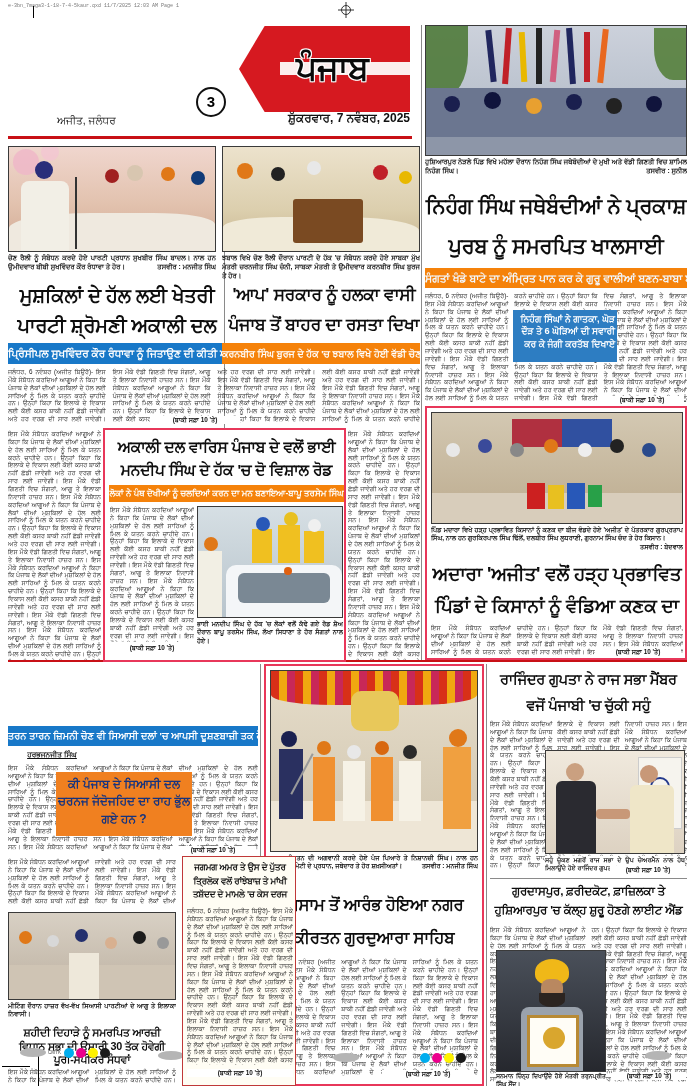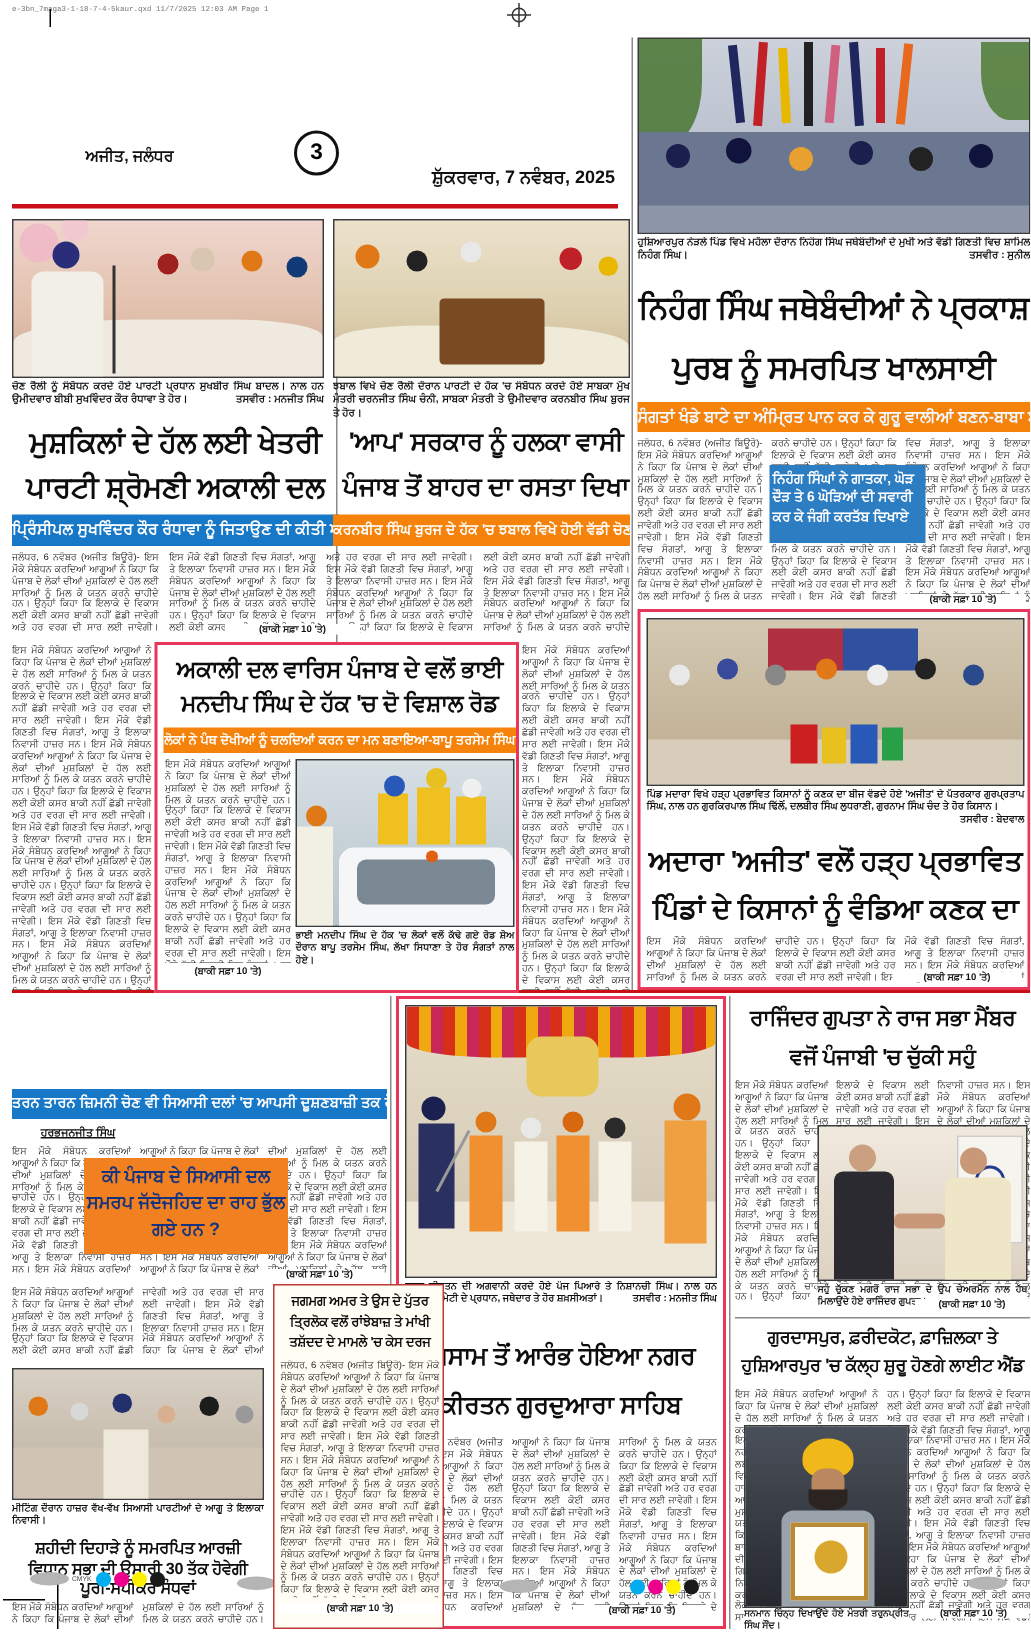--- a/index.html
+++ b/index.html
@@ -9,21 +9,21 @@
   .abs{position:absolute}
   .slug{left:8px;top:3px;width:430px;height:9px;font-family:"Liberation Mono","DejaVu Sans Mono",monospace;font-size:5px;color:#777;white-space:nowrap;overflow:hidden}
   
   .m-yellow{left:57px;top:30px;width:196px;height:78px;background:var(--masthead_yellow);border-radius:10px;border:1px solid #d9a900;overflow:hidden}
   .m-yellow .stripe{position:absolute;left:0;top:31px;width:100%;height:15px;background:#fff}
   .ajit-txt{position:relative;display:block;text-align:center;font-size:44px;font-weight:bold;color:var(--masthead_red);line-height:76px;text-shadow:2px 2px 0 #701010,-1px -1px 0 #701010,1px -1px 0 #701010,-1px 1px 0 #701010}
   .m-red{left:239px;top:26px;width:171px;height:86px;background:var(--masthead_red);-webkit-clip-path:polygon(0 50%,15% 0,100% 0,100% 100%,15% 100%);clip-path:polygon(0 50%,15% 0,100% 0,100% 100%,15% 100%);overflow:hidden}
   .m-red .stripe{position:absolute;left:24%;top:36px;width:76%;height:13px;background:#fff;opacity:.92}
   .punjab-txt{position:relative;display:block;text-align:center;padding-left:16px;font-size:33px;font-weight:bold;color:#0a0a0a;line-height:84px;text-shadow:1px 1px 0 #fff,-1px -1px 0 #fff,1px -1px 0 #fff,-1px 1px 0 #fff}
   .page-badge{left:196px;top:87px;width:30px;height:30px;border:2px solid #111;border-radius:50%;background:#fff;text-align:center;line-height:26px;font-size:15px;font-weight:bold;z-index:6}
-  .edition{left:57px;top:98px;width:130px;font-size:10.5px;font-weight:bold;color:#111}
+  .edition{left:57px;top:114px;width:130px;font-size:10.5px;font-weight:normal;color:#111}
   .date-line{left:238px;top:111px;width:172px;text-align:right;font-size:12px;font-weight:bold;color:#111}
   .red-rule{left:8px;top:136px;width:404px;height:3px;background:var(--accent_red)}
   .h-red2{left:8px;top:660px;width:679px;height:2px;background:var(--accent_red)}
   
   .headline{font-weight:bold;color:#0d0d0d;text-align:center;overflow:hidden;letter-spacing:-.2px}
   .strip{color:#fff;font-weight:bold;text-align:center;overflow:hidden;white-space:nowrap}
   .body{font-size:6.3px;line-height:1.25;text-align:justify;color:#1d1d1d;overflow:hidden}
   .cap{font-size:6.8px;font-weight:bold;line-height:1.3;color:#111;text-align:justify;overflow:hidden}
   .cap .credit{float:right;font-weight:bold;padding-left:4px}
   .cont{font-size:6.4px;font-weight:bold;text-align:center;color:#111;background:#fff;z-index:4}
@@ -50,21 +50,21 @@
   .boxM .bodyM{left:5px;top:76px;width:84px;height:136px}
   .photoM{left:92px;top:76px;width:146px;height:112px;background:linear-gradient(180deg,#d6dfe4,#b8c4cc)}
   .boxM .capM{left:92px;top:190px;width:146px;height:28px;font-size:6.4px}
   .boxM .contM{left:5px;top:214px;width:84px;position:absolute}
   
   .photo3{left:425px;top:25px;width:262px;height:131px;background:linear-gradient(180deg,#ccd1db,#b9c1cd 60%,#99a2b4)}
   .cap3{left:425px;top:158px;width:262px;height:27px}
   .hl3{left:425px;top:186px;width:262px;height:81px;font-size:21px;line-height:40px}
   .strip3{left:425px;top:268px;width:262px;height:20px;background:var(--subhead_orange);font-size:10.8px;line-height:20px;color:#f2f8ff}
   .body3{left:425px;top:292px;width:262px;height:112px;column-count:3;column-gap:6px}
-  .boxN{left:513px;top:310px;width:104px;height:52px;background:var(--inset_blue);color:#fff;font-weight:bold;font-size:9.2px;line-height:1.35;text-align:left;padding:3px 2px;z-index:4;overflow:hidden}
+  .boxN{left:513px;top:310px;width:104px;height:52px;background:var(--inset_blue);color:#fff;font-weight:bold;font-size:9.2px;line-height:1.35;text-align:right;padding:3px 2px;z-index:4;overflow:hidden}
   .cont3{left:600px;top:396px;width:84px}
   
   .boxS{left:425px;top:406px;width:262px;height:254px;border:2px solid var(--box_border);background:#fff;z-index:2}
   .photo4{left:4px;top:4px;width:252px;height:112px;background:linear-gradient(180deg,#d3c8b2,#bcab8e)}
   .boxS .cap4{left:4px;top:118px;width:252px;height:30px;font-size:6.5px}
   .boxS .hl4{left:4px;top:150px;width:252px;height:64px;font-size:18.5px;line-height:32px}
   .boxS .body4{left:4px;top:216px;width:252px;height:34px;column-count:3;column-gap:6px}
   .boxS .cont4{left:168px;top:240px;width:86px;position:absolute}
   
   .hl5{left:8px;top:666px;width:250px;height:58px;font-size:18px;line-height:29px}
@@ -130,20 +130,24 @@
   <svg class="abs cross" style="left:226px;top:1063px" viewBox="0 0 16 16">
       <circle cx="8" cy="8" r="4.5" fill="none" stroke="#333" stroke-width="1"></circle>
       <line x1="8" y1="0" x2="8" y2="16" stroke="#333" stroke-width="1"></line>
       <line x1="0" y1="8" x2="16" y2="8" stroke="#333" stroke-width="1"></line>
     </svg>
   <i class="abs art mark" style="left:33px;top:6px;width:1px;height:12px"></i>
   <i class="abs art mark" style="left:676px;top:30px;width:10px;height:1px"></i>
   <i class="abs art mark" style="left:38px;top:1052px;width:1px;height:34px"></i>
   <i class="abs art mark" style="left:2px;top:1066px;width:28px;height:1px"></i>
 
+  <div class="abs m-red">
+    <i class="stripe"></i>
+    <span class="punjab-txt">ਪੰਜਾਬ</span>
+  </div>
   <div class="abs page-badge">3</div>
   <div class="abs edition">ਅਜੀਤ, ਜਲੰਧਰ</div>
   <div class="abs date-line">ਸ਼ੁੱਕਰਵਾਰ, 7 ਨਵੰਬਰ, 2025</div>
   <i class="abs art red-rule"></i>
 
   <i class="abs art vd" style="left:224px;top:146px;height:282px"></i>
   <i class="abs art vd" style="left:421px;top:25px;height:636px"></i>
   <i class="abs art vd" style="left:260px;top:664px;height:422px"></i>
   <i class="abs art vd" style="left:486px;top:664px;height:422px"></i>
   <i class="abs art h-red2"></i>
@@ -272,21 +276,21 @@
       <span>ਇਸ ਮੌਕੇ ਸੰਬੋਧਨ ਕਰਦਿਆਂ ਆਗੂਆਂ ਨੇ ਕਿਹਾ ਕਿ ਪੰਜਾਬ ਦੇ ਲੋਕਾਂ ਦੀਆਂ ਮੁਸ਼ਕਿਲਾਂ ਦੇ ਹੱਲ ਲਈ ਸਾਰਿਆਂ ਨੂੰ ਮਿਲ ਕੇ ਯਤਨ ਕਰਨੇ ਚਾਹੀਦੇ ਹਨ। ਉਨ੍ਹਾਂ ਕਿਹਾ ਕਿ ਇਲਾਕੇ ਦੇ ਵਿਕਾਸ ਲਈ ਕੋਈ ਕਸਰ ਬਾਕੀ ਨਹੀਂ ਛੱਡੀ ਜਾਵੇਗੀ ਅਤੇ ਹਰ ਵਰਗ ਦੀ ਸਾਰ ਲਈ ਜਾਵੇਗੀ। ਇਸ ਮੌਕੇ ਵੱਡੀ ਗਿਣਤੀ ਵਿਚ ਸੰਗਤਾਂ, ਆਗੂ ਤੇ ਇਲਾਕਾ ਨਿਵਾਸੀ ਹਾਜ਼ਰ ਸਨ। ਇਸ ਮੌਕੇ ਸੰਬੋਧਨ ਕਰਦਿਆਂ ਆਗੂਆਂ ਨੇ ਕਿਹਾ ਕਿ ਪੰਜਾਬ ਦੇ ਲੋਕਾਂ ਦੀਆਂ ਮੁਸ਼ਕਿਲਾਂ ਦੇ ਹੱਲ ਲਈ ਸਾਰਿਆਂ ਨੂੰ ਮਿਲ ਕੇ ਯਤਨ ਕਰਨੇ ਚਾਹੀਦੇ ਹਨ। ਉਨ੍ਹਾਂ ਕਿਹਾ ਕਿ ਇਲਾਕੇ ਦੇ ਵਿਕਾਸ ਲਈ ਕੋਈ ਕਸਰ ਬਾਕੀ ਨਹੀਂ ਛੱਡੀ ਜਾਵੇਗੀ ਅਤੇ ਹਰ ਵਰਗ ਦੀ ਸਾਰ ਲਈ ਜਾਵੇਗੀ। ਇਸ ਮੌਕੇ ਵੱਡੀ ਗਿਣਤੀ ਵਿਚ ਸੰਗਤਾਂ, ਆਗੂ ਤੇ ਇਲਾਕਾ ਨਿਵਾਸੀ ਹਾਜ਼ਰ ਸਨ। ਇਸ ਮੌਕੇ ਸੰਬੋਧਨ ਕਰਦਿਆਂ ਆਗੂਆਂ ਨੇ ਕਿਹਾ ਕਿ ਪੰਜਾਬ ਦੇ ਲੋਕਾਂ ਦੀਆਂ ਮੁਸ਼ਕਿਲਾਂ ਦੇ ਹੱਲ ਲਈ ਸਾਰਿਆਂ ਨੂੰ ਮਿਲ ਕੇ ਯਤਨ ਕਰਨੇ ਚਾਹੀਦੇ ਹਨ। ਉਨ੍ਹਾਂ ਕਿਹਾ ਕਿ ਇਲਾਕੇ ਦੇ ਵਿਕਾਸ ਲਈ ਕੋਈ ਕਸਰ ਬਾਕੀ ਨਹੀਂ ਛੱਡੀ ਜਾਵੇਗੀ ਅਤੇ ਹਰ ਵਰਗ ਦੀ ਸਾਰ ਲਈ ਜਾਵੇਗੀ। ਇਸ ਮੌਕੇ ਵੱਡੀ ਗਿਣਤੀ ਵਿਚ ਸੰਗਤਾਂ, ਆਗੂ ਤੇ ਇਲਾਕਾ ਨਿਵਾਸੀ ਹਾਜ਼ਰ ਸਨ।</span>
     </div>
     <div class="abs cont cont4">(ਬਾਕੀ ਸਫ਼ਾ 10 'ਤੇ)</div>
   </div>
 
   <div class="abs strip strip5">ਤਰਨ ਤਾਰਨ ਜ਼ਿਮਨੀ ਚੋਣ ਵੀ ਸਿਆਸੀ ਦਲਾਂ 'ਚ ਆਪਸੀ ਦੂਸ਼ਣਬਾਜ਼ੀ ਤਕ ਹੋਏ ਸੀਮਤ</div>
   <div class="abs byline">ਹਰਭਜਨਜੀਤ ਸਿੰਘ</div>
   <div class="abs body body5a">
     <span>ਇਸ ਮੌਕੇ ਸੰਬੋਧਨ ਕਰਦਿਆਂ ਆਗੂਆਂ ਨੇ ਕਿਹਾ ਕਿ ਪੰਜਾਬ ਦੇ ਲੋਕਾਂ ਦੀਆਂ ਮੁਸ਼ਕਿਲਾਂ ਦੇ ਹੱਲ ਲਈ ਸਾਰਿਆਂ ਨੂੰ ਮਿਲ ਕੇ ਯਤਨ ਕਰਨੇ ਚਾਹੀਦੇ ਹਨ। ਉਨ੍ਹਾਂ ਕਿਹਾ ਕਿ ਇਲਾਕੇ ਦੇ ਵਿਕਾਸ ਲਈ ਕੋਈ ਕਸਰ ਬਾਕੀ ਨਹੀਂ ਛੱਡੀ ਜਾਵੇਗੀ ਅਤੇ ਹਰ ਵਰਗ ਦੀ ਸਾਰ ਲਈ ਜਾਵੇਗੀ। ਇਸ ਮੌਕੇ ਵੱਡੀ ਗਿਣਤੀ ਵਿਚ ਸੰਗਤਾਂ, ਆਗੂ ਤੇ ਇਲਾਕਾ ਨਿਵਾਸੀ ਹਾਜ਼ਰ ਸਨ। ਇਸ ਮੌਕੇ ਸੰਬੋਧਨ ਕਰਦਿਆਂ ਆਗੂਆਂ ਨੇ ਕਿਹਾ ਕਿ ਪੰਜਾਬ ਦੇ ਲੋਕਾਂ ਦੀਆਂ ਮੁਸ਼ਕਿਲਾਂ ਦੇ ਹੱਲ ਲਈ ਸਾਰਿਆਂ ਨੂੰ ਮਿਲ ਕੇ ਯਤਨ ਕਰਨੇ ਚਾਹੀਦੇ ਹਨ। ਉਨ੍ਹਾਂ ਕਿਹਾ ਕਿ ਇਲਾਕੇ ਦੇ ਵਿਕਾਸ ਲਈ ਕੋਈ ਕਸਰ ਬਾਕੀ ਨਹੀਂ ਛੱਡੀ ਜਾਵੇਗੀ ਅਤੇ ਹਰ ਵਰਗ ਦੀ ਸਾਰ ਲਈ ਜਾਵੇਗੀ। ਇਸ ਮੌਕੇ ਵੱਡੀ ਗਿਣਤੀ ਵਿਚ ਸੰਗਤਾਂ, ਆਗੂ ਤੇ ਇਲਾਕਾ ਨਿਵਾਸੀ ਹਾਜ਼ਰ ਸਨ। ਇਸ ਮੌਕੇ ਸੰਬੋਧਨ ਕਰਦਿਆਂ ਆਗੂਆਂ ਨੇ ਕਿਹਾ ਕਿ ਪੰਜਾਬ ਦੇ ਲੋਕਾਂ ਦੀਆਂ ਮੁਸ਼ਕਿਲਾਂ ਦੇ ਹੱਲ ਲਈ ਸਾਰਿਆਂ ਨੂੰ ਮਿਲ ਕੇ ਯਤਨ ਕਰਨੇ ਚਾਹੀਦੇ ਹਨ। ਉਨ੍ਹਾਂ ਕਿਹਾ ਕਿ ਇਲਾਕੇ ਦੇ ਵਿਕਾਸ ਲਈ ਕੋਈ ਕਸਰ ਬਾਕੀ ਨਹੀਂ ਛੱਡੀ ਜਾਵੇਗੀ ਅਤੇ ਹਰ ਵਰਗ ਦੀ ਸਾਰ ਲਈ ਜਾਵੇਗੀ। ਇਸ ਮੌਕੇ ਵੱਡੀ ਗਿਣਤੀ ਵਿਚ ਸੰਗਤਾਂ, ਆਗੂ ਤੇ ਇਲਾਕਾ ਨਿਵਾਸੀ ਹਾਜ਼ਰ ਸਨ। ਇਸ ਮੌਕੇ ਸੰਬੋਧਨ ਕਰਦਿਆਂ ਆਗੂਆਂ ਨੇ ਕਿਹਾ ਕਿ ਪੰਜਾਬ ਦੇ ਲੋਕਾਂ ਦੀਆਂ ਮੁਸ਼ਕਿਲਾਂ ਦੇ ਹੱਲ ਲਈ ਸਾਰਿਆਂ ਨੂੰ ਮਿਲ ਕੇ ਯਤਨ ਕਰਨੇ ਚਾਹੀਦੇ ਹਨ। ਉਨ੍ਹਾਂ ਕਿਹਾ ਕਿ ਇਲਾਕੇ ਦੇ ਵਿਕਾਸ ਲਈ ਕੋਈ ਕਸਰ ਬਾਕੀ ਨਹੀਂ ਛੱਡੀ ਜਾਵੇਗੀ ਅਤੇ ਹਰ ਵਰਗ ਦੀ ਸਾਰ ਲਈ ਜਾਵੇਗੀ। ਇਸ ਮੌਕੇ ਵੱਡੀ ਗਿਣਤੀ ਵਿਚ ਸੰਗਤਾਂ, ਆਗੂ ਤੇ ਇਲਾਕਾ ਨਿਵਾਸੀ ਹਾਜ਼ਰ ਸਨ। ਇਸ ਮੌਕੇ ਸੰਬੋਧਨ ਕਰਦਿਆਂ ਆਗੂਆਂ ਨੇ ਕਿਹਾ ਕਿ ਪੰਜਾਬ ਦੇ ਲੋਕਾਂ ਦੀਆਂ ਮੁਸ਼ਕਿਲਾਂ ਦੇ ਹੱਲ ਲਈ ਸਾਰਿਆਂ ਨੂੰ ਮਿਲ ਕੇ ਯਤਨ ਕਰਨੇ ਚਾਹੀਦੇ ਹਨ। ਉਨ੍ਹਾਂ ਕਿਹਾ ਕਿ ਇਲਾਕੇ ਦੇ ਵਿਕਾਸ ਲਈ ਕੋਈ ਕਸਰ ਬਾਕੀ ਨਹੀਂ ਛੱਡੀ ਜਾਵੇਗੀ ਅਤੇ ਹਰ ਵਰਗ ਦੀ ਸਾਰ ਲਈ ਜਾਵੇਗੀ। ਇਸ ਮੌਕੇ ਵੱਡੀ ਗਿਣਤੀ ਵਿਚ ਸੰਗਤਾਂ, ਆਗੂ ਤੇ ਇਲਾਕਾ ਨਿਵਾਸੀ ਹਾਜ਼ਰ ਸਨ। ਇਸ ਮੌਕੇ ਸੰਬੋਧਨ ਕਰਦਿਆਂ ਆਗੂਆਂ ਨੇ ਕਿਹਾ ਕਿ ਪੰਜਾਬ ਦੇ ਲੋਕਾਂ ਦੀਆਂ ਮੁਸ਼ਕਿਲਾਂ ਦੇ ਹੱਲ ਲਈ ਸਾਰਿਆਂ ਨੂੰ ਮਿਲ ਕੇ ਯਤਨ ਕਰਨੇ ਚਾਹੀਦੇ ਹਨ। ਉਨ੍ਹਾਂ ਕਿਹਾ ਕਿ ਇਲਾਕੇ ਦੇ ਵਿਕਾਸ ਲਈ ਕੋਈ ਕਸਰ ਬਾਕੀ ਨਹੀਂ ਛੱਡੀ ਜਾਵੇਗੀ ਅਤੇ ਹਰ ਵਰਗ ਦੀ ਸਾਰ ਲਈ ਜਾਵੇਗੀ। ਇਸ ਮੌਕੇ ਵੱਡੀ ਗਿਣਤੀ ਵਿਚ ਸੰਗਤਾਂ, ਆਗੂ ਤੇ ਇਲਾਕਾ ਨਿਵਾਸੀ ਹਾਜ਼ਰ ਸਨ।</span>
   </div>
-  <div class="abs boxO">ਕੀ ਪੰਜਾਬ ਦੇ ਸਿਆਸੀ ਦਲ ਸਮਰਪ ਜੱਦੋਜਹਿਦ ਦਾ ਰਾਹ ਭੁੱਲ ਗਏ ਹਨ ?</div>
+  <div class="abs boxO">ਕੀ ਪੰਜਾਬ ਦੇ ਸਿਆਸੀ ਦਲ ਚਰਨਜ ਜੱਦੋਜਹਿਦ ਦਾ ਰਾਹ ਭੁੱਲ ਗਏ ਹਨ ?</div>
   <div class="abs cont cont5">(ਬਾਕੀ ਸਫ਼ਾ 10 'ਤੇ)</div>
   <div class="abs body body5b">
     <span>ਇਸ ਮੌਕੇ ਸੰਬੋਧਨ ਕਰਦਿਆਂ ਆਗੂਆਂ ਨੇ ਕਿਹਾ ਕਿ ਪੰਜਾਬ ਦੇ ਲੋਕਾਂ ਦੀਆਂ ਮੁਸ਼ਕਿਲਾਂ ਦੇ ਹੱਲ ਲਈ ਸਾਰਿਆਂ ਨੂੰ ਮਿਲ ਕੇ ਯਤਨ ਕਰਨੇ ਚਾਹੀਦੇ ਹਨ। ਉਨ੍ਹਾਂ ਕਿਹਾ ਕਿ ਇਲਾਕੇ ਦੇ ਵਿਕਾਸ ਲਈ ਕੋਈ ਕਸਰ ਬਾਕੀ ਨਹੀਂ ਛੱਡੀ ਜਾਵੇਗੀ ਅਤੇ ਹਰ ਵਰਗ ਦੀ ਸਾਰ ਲਈ ਜਾਵੇਗੀ। ਇਸ ਮੌਕੇ ਵੱਡੀ ਗਿਣਤੀ ਵਿਚ ਸੰਗਤਾਂ, ਆਗੂ ਤੇ ਇਲਾਕਾ ਨਿਵਾਸੀ ਹਾਜ਼ਰ ਸਨ। ਇਸ ਮੌਕੇ ਸੰਬੋਧਨ ਕਰਦਿਆਂ ਆਗੂਆਂ ਨੇ ਕਿਹਾ ਕਿ ਪੰਜਾਬ ਦੇ ਲੋਕਾਂ ਦੀਆਂ ਮੁਸ਼ਕਿਲਾਂ ਦੇ ਹੱਲ ਲਈ ਸਾਰਿਆਂ ਨੂੰ ਮਿਲ ਕੇ ਯਤਨ ਕਰਨੇ ਚਾਹੀਦੇ ਹਨ। ਉਨ੍ਹਾਂ ਕਿਹਾ ਕਿ ਇਲਾਕੇ ਦੇ ਵਿਕਾਸ ਲਈ ਕੋਈ ਕਸਰ ਬਾਕੀ ਨਹੀਂ ਛੱਡੀ ਜਾਵੇਗੀ ਅਤੇ ਹਰ ਵਰਗ ਦੀ ਸਾਰ ਲਈ ਜਾਵੇਗੀ। ਇਸ ਮੌਕੇ ਵੱਡੀ ਗਿਣਤੀ ਵਿਚ ਸੰਗਤਾਂ, ਆਗੂ ਤੇ ਇਲਾਕਾ ਨਿਵਾਸੀ ਹਾਜ਼ਰ ਸਨ। ਇਸ ਮੌਕੇ ਸੰਬੋਧਨ ਕਰਦਿਆਂ ਆਗੂਆਂ ਨੇ ਕਿਹਾ ਕਿ ਪੰਜਾਬ ਦੇ ਲੋਕਾਂ ਦੀਆਂ ਮੁਸ਼ਕਿਲਾਂ ਦੇ ਹੱਲ ਲਈ ਸਾਰਿਆਂ ਨੂੰ ਮਿਲ ਕੇ ਯਤਨ ਕਰਨੇ ਚਾਹੀਦੇ ਹਨ। ਉਨ੍ਹਾਂ ਕਿਹਾ ਕਿ ਇਲਾਕੇ ਦੇ ਵਿਕਾਸ ਲਈ ਕੋਈ ਕਸਰ ਬਾਕੀ ਨਹੀਂ ਛੱਡੀ ਜਾਵੇਗੀ ਅਤੇ ਹਰ ਵਰਗ ਦੀ ਸਾਰ ਲਈ ਜਾਵੇਗੀ। ਇਸ ਮੌਕੇ ਵੱਡੀ ਗਿਣਤੀ ਵਿਚ ਸੰਗਤਾਂ, ਆਗੂ ਤੇ ਇਲਾਕਾ ਨਿਵਾਸੀ ਹਾਜ਼ਰ ਸਨ।</span>
   </div>
   <div class="abs photo photo5">
     <i class="art" style="left:0;bottom:0;width:100%;height:34px;background:#cfc4b4"></i>
     <i class="art" style="left:10px;top:18px;width:13px;height:13px;border-radius:50%;background:#e07818"></i>
     <i class="art" style="left:38px;top:22px;width:12px;height:12px;border-radius:50%;background:#d8d8d8"></i>
     <i class="art" style="left:66px;top:16px;width:13px;height:13px;border-radius:50%;background:#24306e"></i>
     <i class="art" style="left:60px;top:40px;width:30px;height:48px;background:#eee8da"></i>

